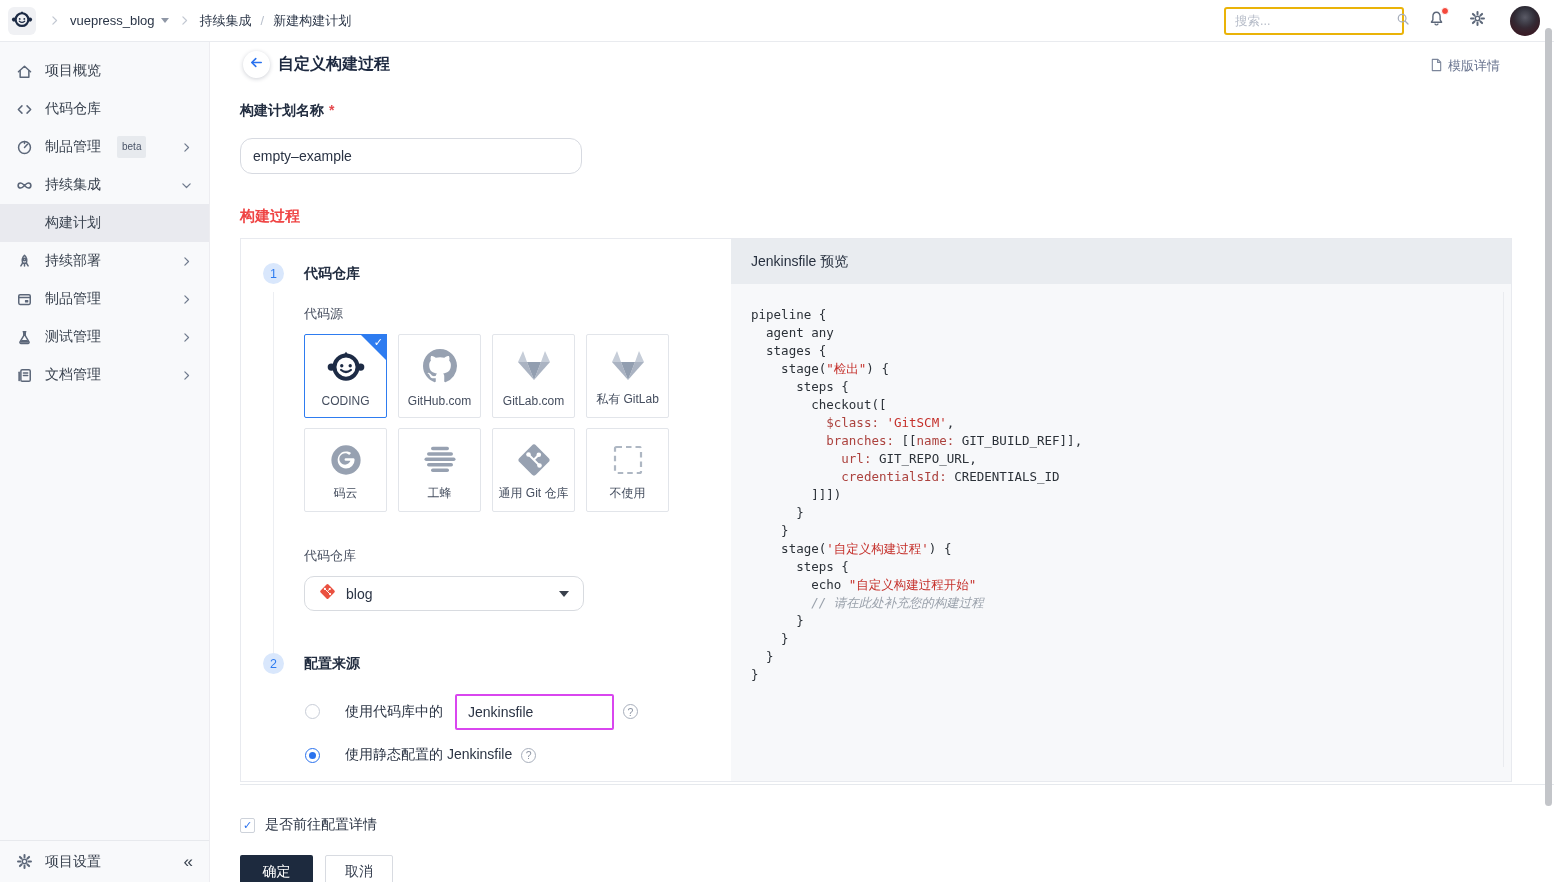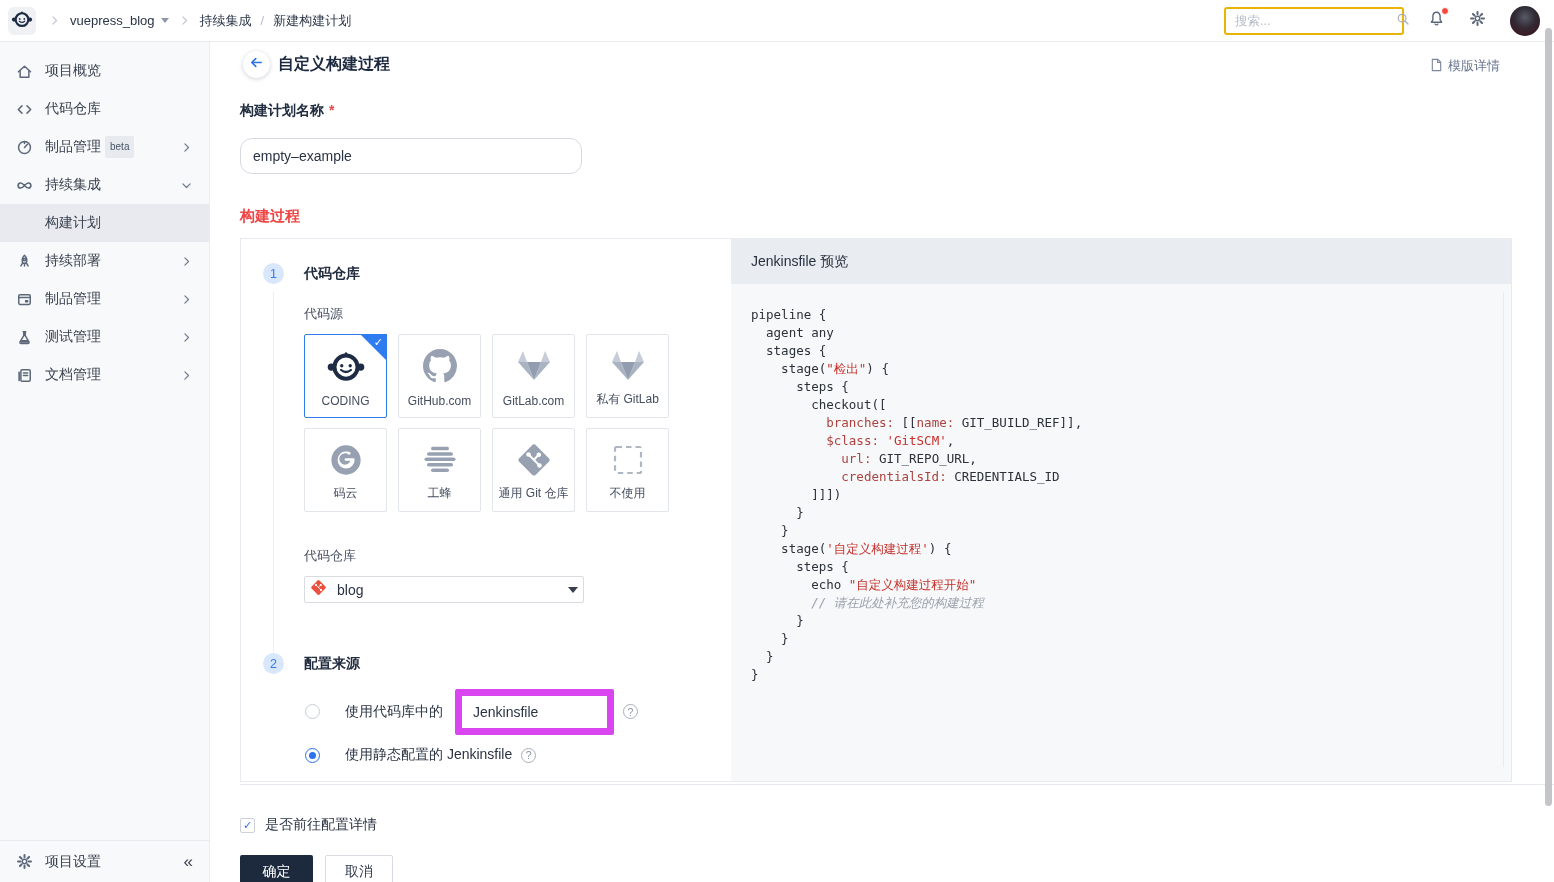--- a/index.html
+++ b/index.html
@@ -24,21 +24,21 @@
 .dot{position:absolute;top:-3px;right:-4px;width:8px;height:8px;border-radius:50%;
   background:#f5483b;border:1.5px solid #fff}
 .avatar{width:30px;height:30px;border-radius:50%;cursor:pointer;
   background:radial-gradient(circle at 50% 38%,#5a5a66 0%,#2c2c36 45%,#101018 100%);
   box-shadow:inset 0 -6px 8px rgba(120,30,40,.35)}
 
 .sidebar{position:absolute;top:42px;left:0;bottom:0;width:210px;background:#f8f9fb;border-right:1px solid #ededf1}
 .side-nav{position:absolute;top:10px;left:0;right:0}
 .side-item{height:38px;display:flex;align-items:center;padding:0 16px;font-size:14px;color:#39424f;cursor:pointer}
 .side-item .ic{width:17px;height:17px;margin-right:12px;display:flex;flex:none}
-.beta{margin-left:4px;background:#e7eaee;color:#4a5468;font-size:10px;padding:6px 5px;border-radius:2px;line-height:1}
+.beta{margin-left:16px;background:#e7eaee;color:#4a5468;font-size:10px;padding:6px 5px;border-radius:2px;line-height:1}
 .chev{margin-left:auto;display:flex}
 .side-sub{height:38px;display:flex;align-items:center;padding-left:45px;font-size:14px;color:#39424f;cursor:pointer}
 .side-sub.active{background:#e9eaef}
 .side-footer{position:absolute;bottom:0;left:0;right:0;height:42px;border-top:1px solid #e7e9ed;
   display:flex;align-items:center;padding:8px 16px;font-size:14px;color:#39424f;background:#f8f9fb}
 .side-footer .ic{width:17px;height:17px;margin-right:12px;display:flex}
 .collapse{margin-left:auto;font-size:17px;color:#39424f;cursor:pointer;line-height:1}
 
 .main{position:absolute;top:42px;left:210px;right:0;bottom:0;background:#fff;overflow:hidden}
 .back-btn{position:absolute;left:33px;top:9px;width:27px;height:27px;border-radius:50%;background:#fff;
@@ -59,30 +59,30 @@
 .sub-label{position:absolute;left:63px;font-size:13px;color:#454d5e}
 .tiles{position:absolute;left:63px;top:95px;display:grid;grid-template-columns:repeat(4,83px);
   grid-auto-rows:84px;gap:10px 11px}
 .tile{border:1px solid #e2e5ea;border-radius:2px;position:relative;display:flex;flex-direction:column;
   align-items:center;justify-content:flex-end;padding-bottom:9px;cursor:pointer;background:#fff}
 .tile .t-ic{position:absolute;top:10px;left:0;right:0;height:42px;display:flex;align-items:center;justify-content:center}
 .tile .t-lbl{font-size:12px;color:#454e5f;white-space:nowrap}
 .tile.selected{border-color:#2e7cf0}
 .corner{position:absolute;top:-1px;right:-1px;width:0;height:0;border-top:27px solid #2e7cf0;border-left:27px solid transparent}
 .tick{position:absolute;top:1px;right:3px;color:#fff;font-size:11px;font-weight:700;z-index:2}
-.dd{position:absolute;left:63px;top:337px;width:280px;height:27px;border:1px solid #d8dbe0;border-radius:2px;
-  display:flex;align-items:center;padding:0 5px;gap:10px;cursor:pointer;background:#fff}
+.dd{position:absolute;left:63px;top:337px;width:280px;height:35px;border:1px solid #d8dbe0;border-radius:10px;
+  display:flex;align-items:center;padding:0 14px;gap:10px;cursor:pointer;background:#fff}
 .dd-lbl{font-size:14px;color:#2a3344}
 .dd-caret{margin-left:auto;width:0;height:0;border-left:5.5px solid transparent;border-right:5.5px solid transparent;border-top:6.5px solid #39404c}
 .radio-row{position:absolute;display:flex;align-items:center}
 .radio{width:15px;height:15px;border-radius:50%;border:1px solid #c8cdd7;background:#fff;position:relative;flex:none;cursor:pointer}
 .radio.on{border-color:#2a72ee}
 .radio.on::after{content:"";position:absolute;left:3px;top:3px;width:7px;height:7px;border-radius:50%;background:#2a72ee}
 .radio-lbl{font-size:14px;color:#2b3444;margin-left:25px}
-.jk-input{width:159px;height:35px;border:7px solid #d946ef;border-radius:2px;padding:16px 11px;font-size:14px;
+.jk-input{width:159px;height:35px;border:2px solid #d946ef;border-radius:2px;padding:16px 11px;font-size:14px;
   color:#2a3344;margin-left:12px;font-family:inherit;background:#fff;outline:none}
 .help{width:15px;height:15px;border-radius:50%;border:1px solid #a8afbc;color:#8d95a4;font-size:10.5px;
   display:flex;align-items:center;justify-content:center;margin-left:9px;flex:none;cursor:pointer}
 
 .panel{position:absolute;left:490px;top:0;bottom:0;right:0;background:#f7f8fa}
 .panel-header{position:absolute;top:0;left:0;right:0;height:45px;background:#e9ecf0;display:flex;
   align-items:center;padding-left:20px;font-size:14px;color:#27303f}
 .panel-body{position:absolute;top:45px;left:0;right:0;bottom:0;background:#f7f8fa}
 .scroll-track{position:absolute;top:8px;right:7px;bottom:14px;width:1px;background:#e9ebef}
 .code{position:absolute;top:22px;left:20px;font-family:"DejaVu Sans Mono","Liberation Mono",monospace;
@@ -455,22 +455,22 @@
     <div class="panel">
       <div class="panel-header">Jenkinsfile 预览</div>
       <div class="panel-body">
         <div class="code" id="code">
             <div class="cl"><span class="tok-p">pipeline {</span></div>
             <div class="cl"><span class="tok-p">  agent any</span></div>
             <div class="cl"><span class="tok-p">  stages {</span></div>
             <div class="cl"><span class="tok-p">    stage(</span><span class="tok-s">"检出"</span><span class="tok-p">) {</span></div>
             <div class="cl"><span class="tok-p">      steps {</span></div>
             <div class="cl"><span class="tok-p">        checkout([</span></div>
+            <div class="cl"><span class="tok-p">          </span><span class="tok-k">$class:</span><span class="tok-p"> </span><span class="tok-s">'GitSCM'</span><span class="tok-p">,</span></div>
             <div class="cl"><span class="tok-p">          </span><span class="tok-k">branches:</span><span class="tok-p"> [[</span><span class="tok-k">name:</span><span class="tok-p"> GIT_BUILD_REF]],</span></div>
-            <div class="cl"><span class="tok-p">          </span><span class="tok-k">$class:</span><span class="tok-p"> </span><span class="tok-s">'GitSCM'</span><span class="tok-p">,</span></div>
             <div class="cl"><span class="tok-p">            </span><span class="tok-k">url:</span><span class="tok-p"> GIT_REPO_URL,</span></div>
             <div class="cl"><span class="tok-p">            </span><span class="tok-k">credentialsId:</span><span class="tok-p"> CREDENTIALS_ID</span></div>
             <div class="cl"><span class="tok-p">        ]]])</span></div>
             <div class="cl"><span class="tok-p">      }</span></div>
             <div class="cl"><span class="tok-p">    }</span></div>
             <div class="cl"><span class="tok-p">    stage(</span><span class="tok-s">'自定义构建过程'</span><span class="tok-p">) {</span></div>
             <div class="cl"><span class="tok-p">      steps {</span></div>
             <div class="cl"><span class="tok-p">        echo </span><span class="tok-s">"自定义构建过程开始"</span></div>
             <div class="cl"><span class="tok-p">        </span><span class="tok-c">// 请在此处补充您的构建过程</span></div>
             <div class="cl"><span class="tok-p">      }</span></div>

